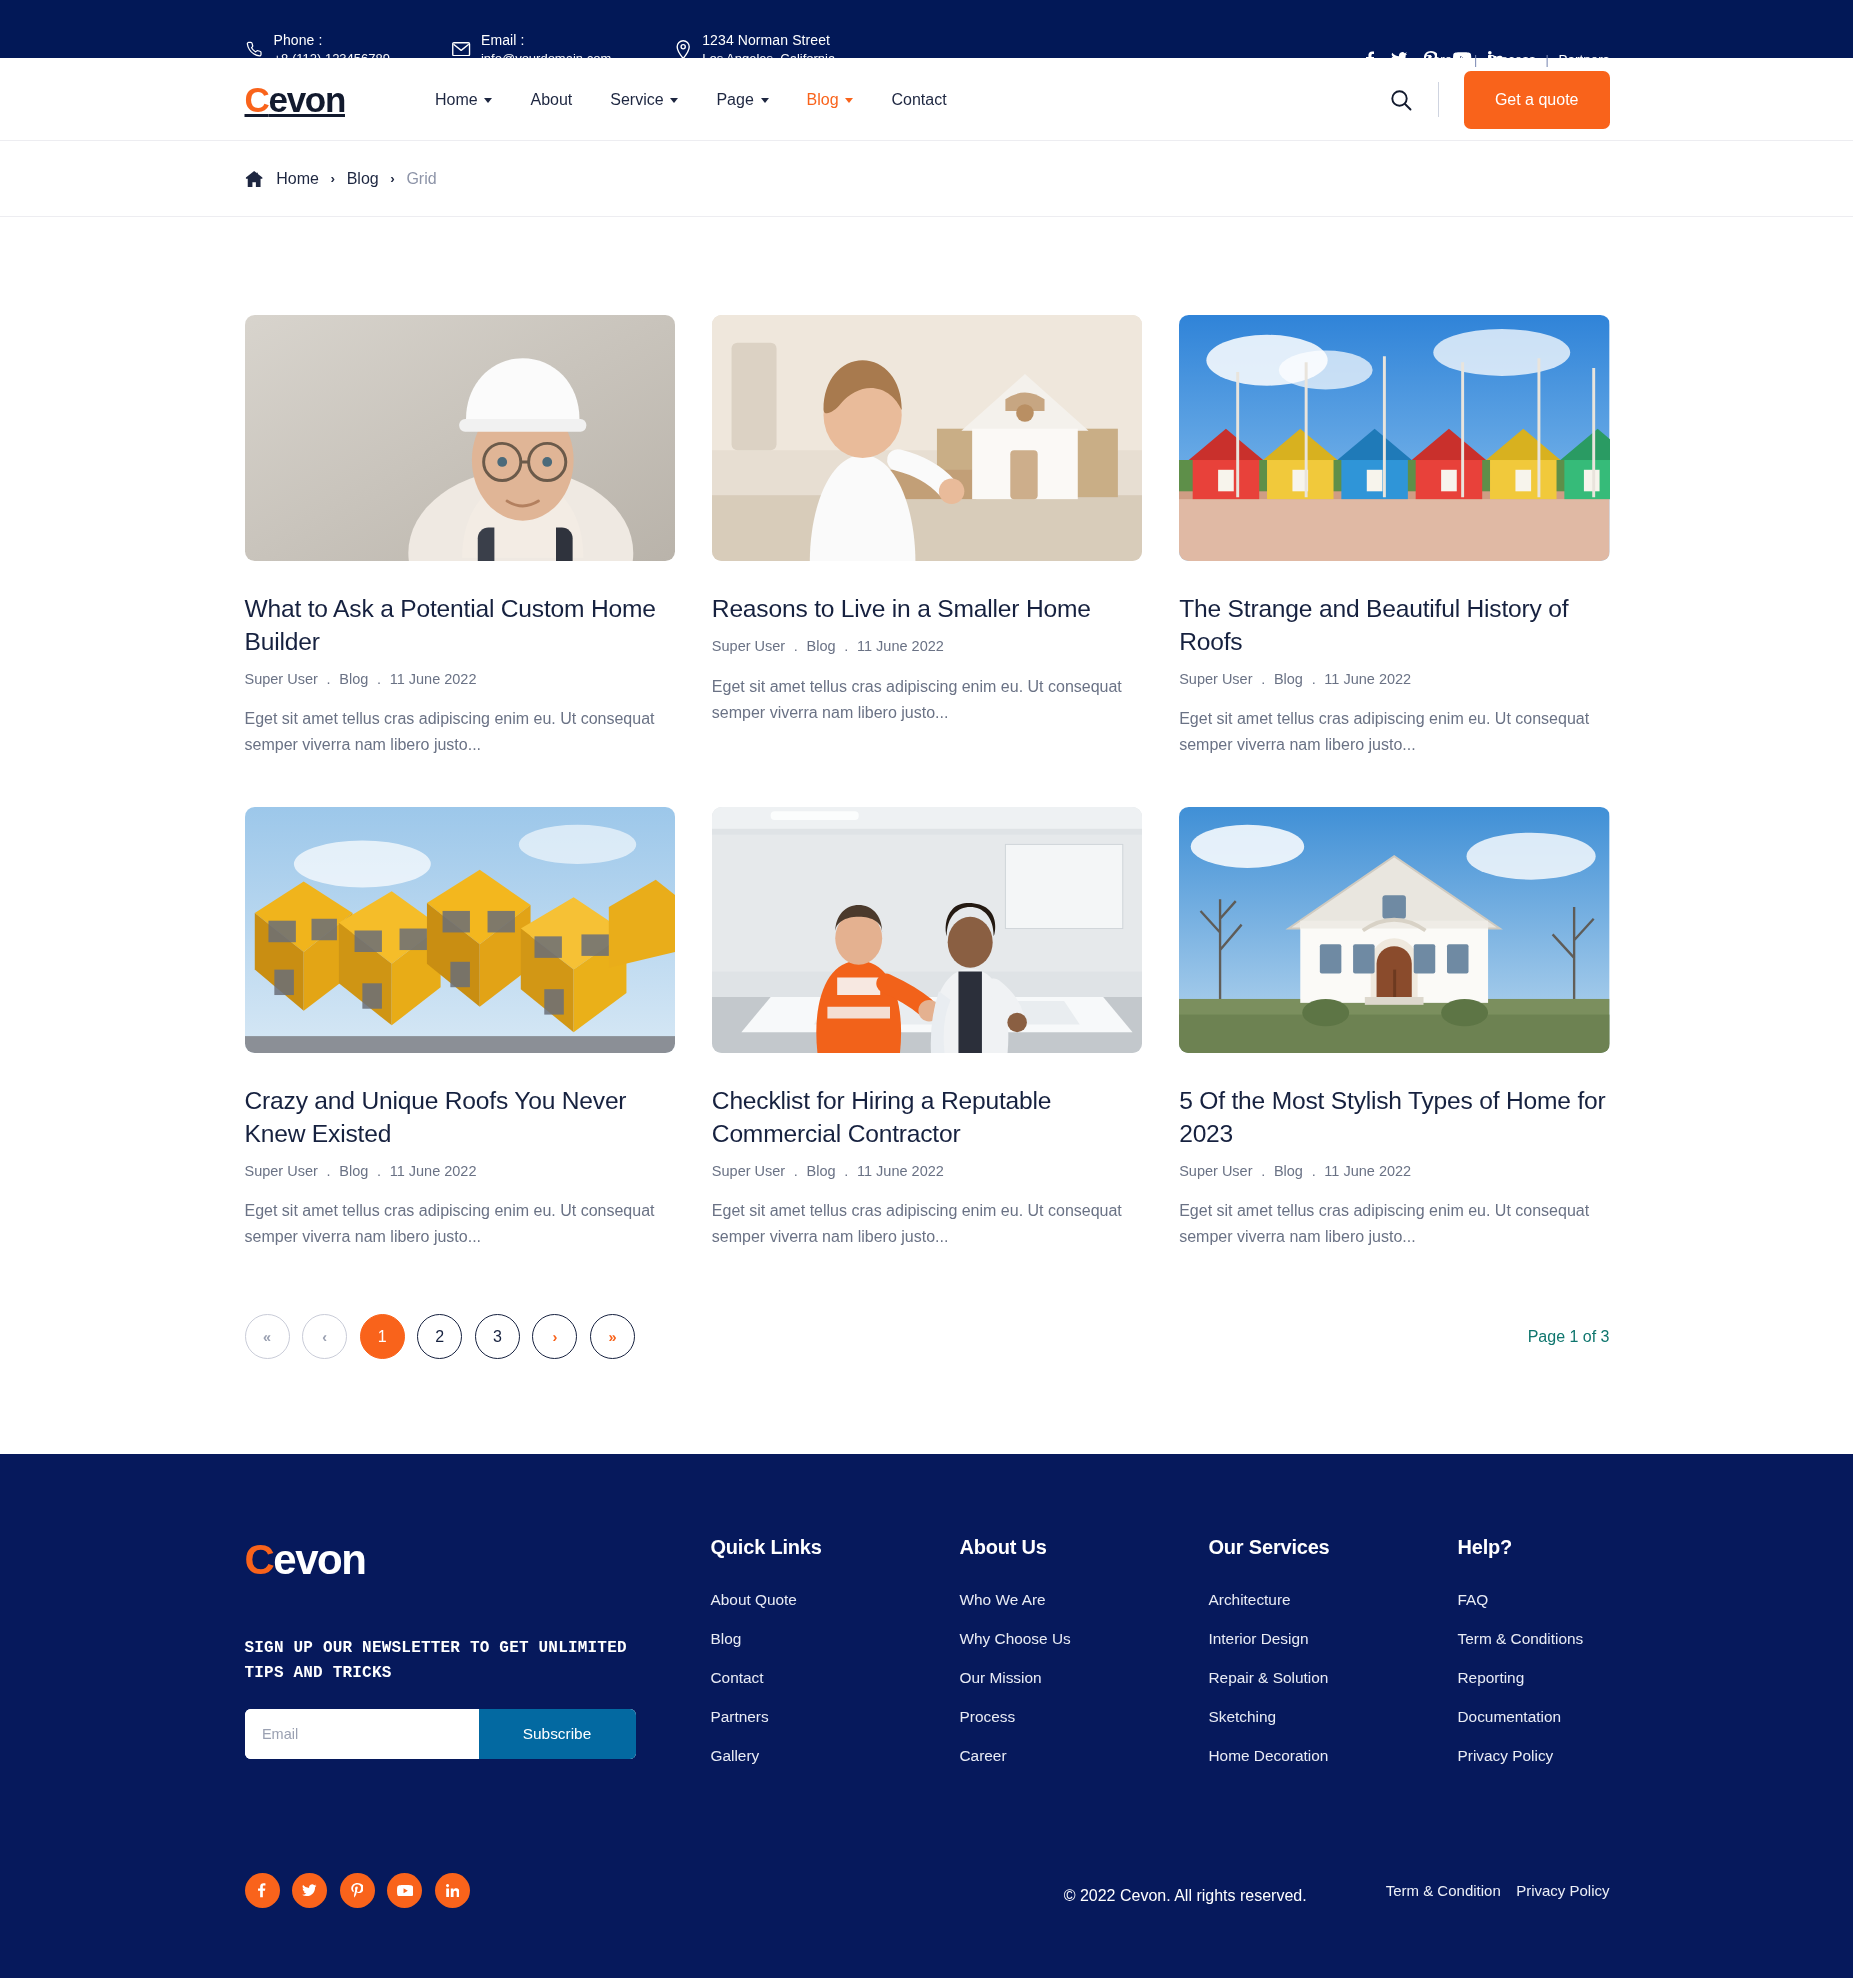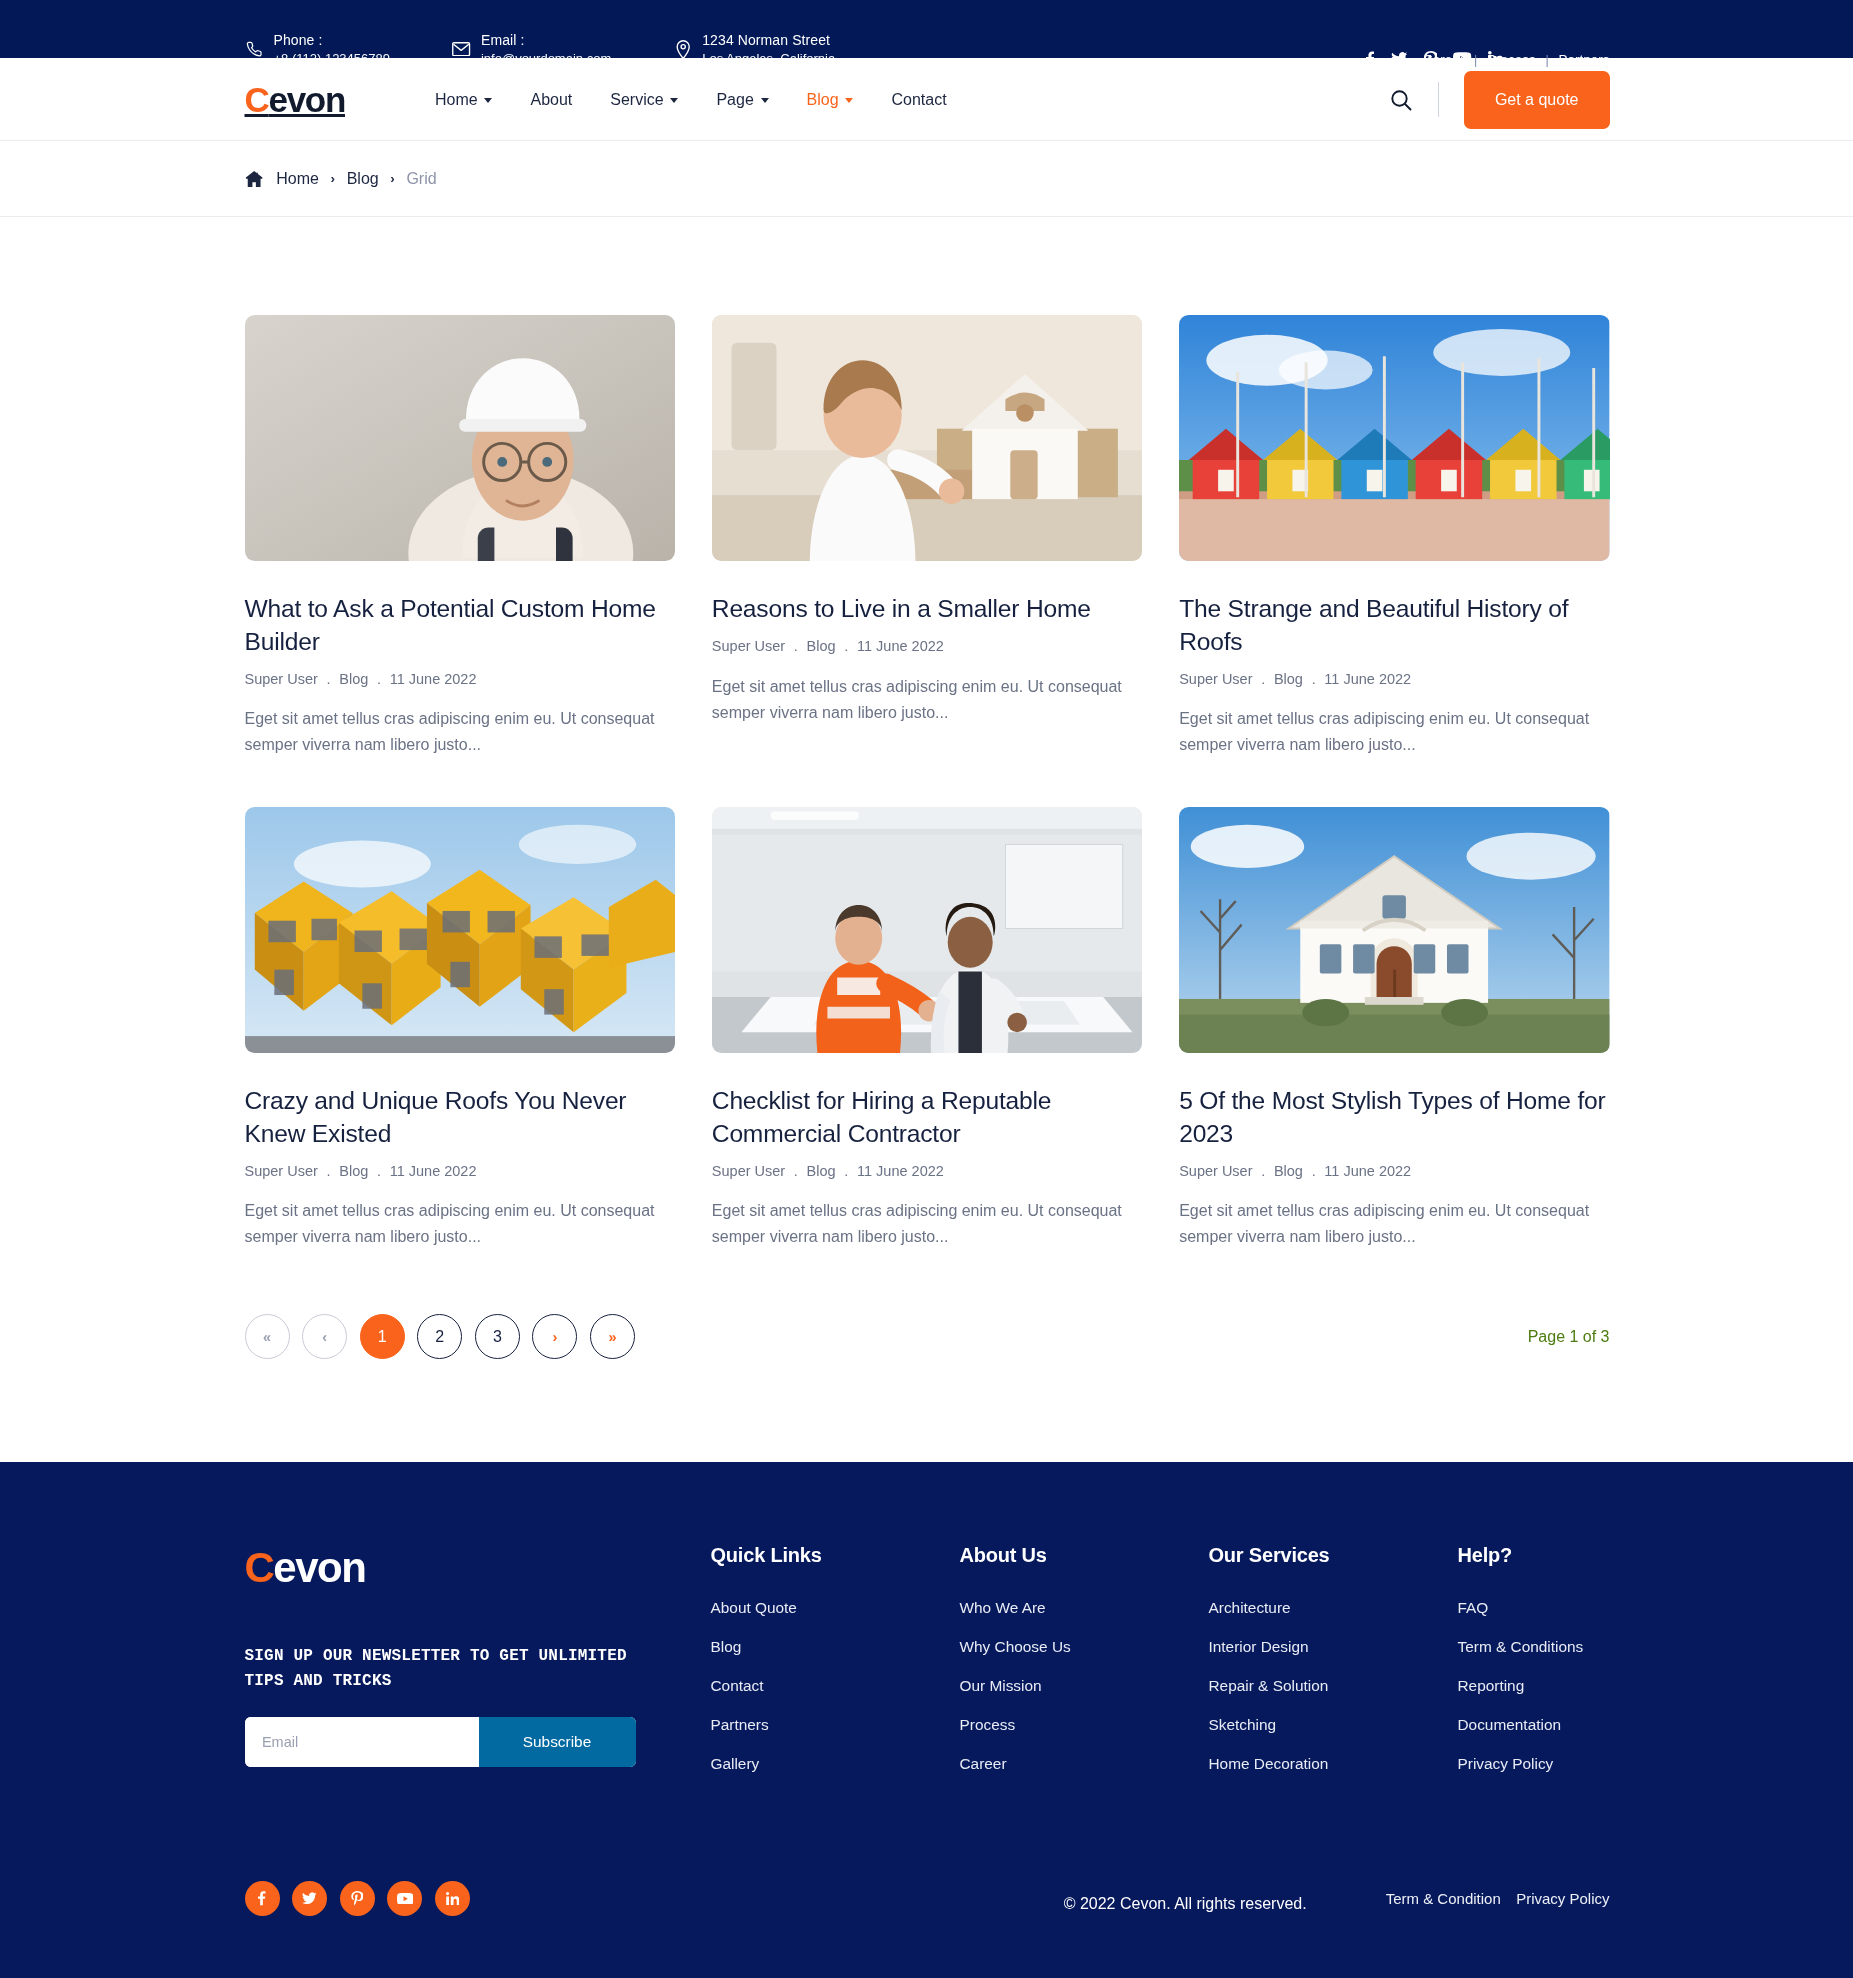--- a/index.html
+++ b/index.html
@@ -65,21 +65,21 @@
 
   
   .breadcrumb-bar { height: 76px; background:#fff; border-bottom:1px solid #ededf1; }
   .bc-inner { width:1365px; margin:0 auto; height:76px; display:flex; align-items:center; gap:11.6px; }
   .bc-item { font-size:16px; color:#1d2640; text-decoration:none; }
   .bc-item.current { color:#8d94a8; }
   .bc-arrow { color:#1d2640; font-size: 13.5px; font-weight:700; line-height:1; }
   .home-icon { display:flex; align-items:center; color:#1d2640; margin-right:1.9px;}
 
   
-  .blog-section { padding-top: 98px; padding-bottom: 8px; background:#fff; }
+  .blog-section { padding-top: 98px; padding-bottom: 0; background:#fff; }
   .grid {
     width:1365px; margin:0 auto;
     display:grid; grid-template-columns: repeat(3, 1fr);
     column-gap: 37px; row-gap: 0;
   }
   .card { margin-bottom: 3.9px; }
   .card-img {
     width:100%; height: 246px; border-radius: 9.7px; overflow:hidden;
     display:block; position:relative;
   }
@@ -110,21 +110,21 @@
     width:45px;height:45px;border-radius:50%;
     display:flex;align-items:center;justify-content:center;
     font-size:16px; color:#16213f; text-decoration:none;
     border:1.5px solid #16213f; background:#fff; cursor:pointer;
     font-family:"Liberation Sans", sans-serif;
   }
   .pg.muted { border-color:#c9ccd8; color:#9aa0b1; }
   .pg.active { background:#F9631B; border-color:#F9631B; color:#fff; }
   .pg.arrow { font-size: 14.5px; font-weight:700; }
   .pg.arrow.orange-chev { color:#F9631B; }
-  .page-of { font-size:16px; color:#4d7c0f; }
+  .page-of { font-size:16px; color:#0f766e; }
 
   
   .footer { background:#06195c; color:#fff; padding-top: 82px; }
   .footer-inner { width:1365px; margin:0 auto; display:flex; }
   .f-brand { width: 415px; flex: 0 0 415px; }
   .f-logo { font-size:42px; font-weight:700; letter-spacing:-1.5px; color:#fff; }
   .f-logo .c { color:#F9631B; }
   .f-news-title {
     margin-top: 52px; font-size:16px; font-weight:600; line-height:1.55;
     letter-spacing:0.2px; max-width: 406px; font-family: Liberation Mono, monospace;

